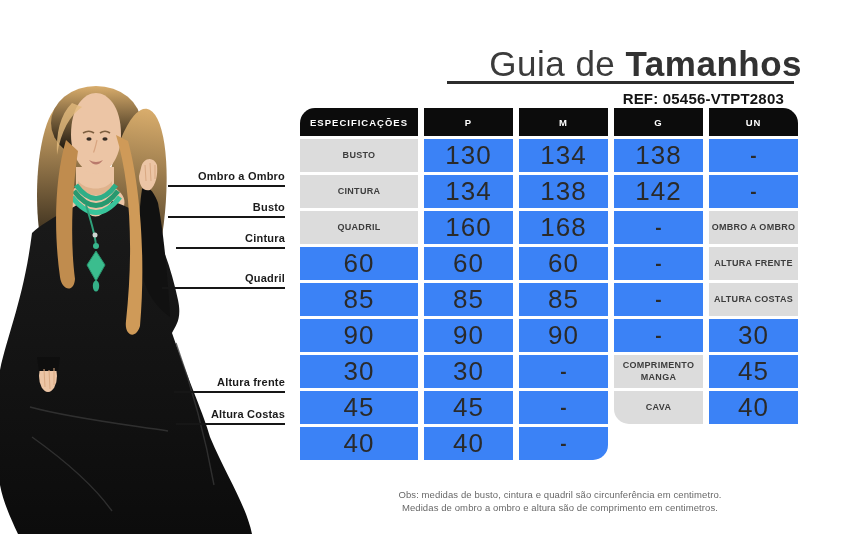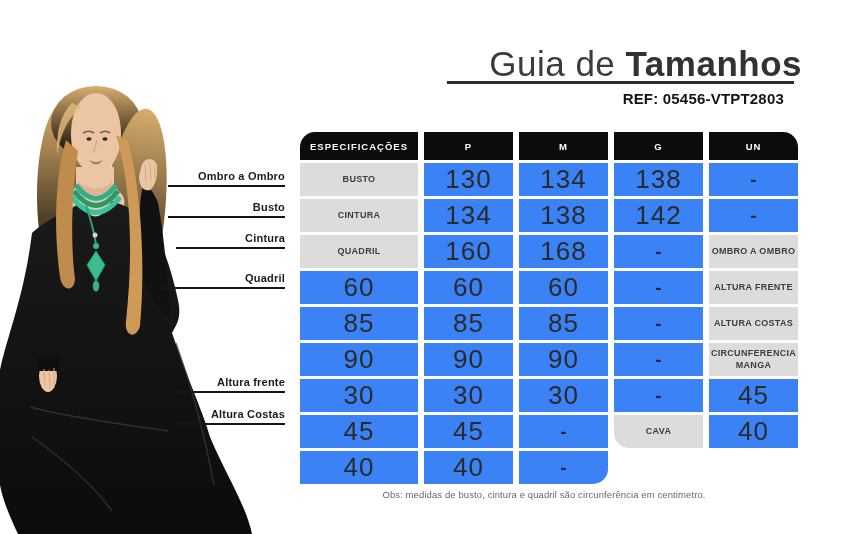--- a/index.html
+++ b/index.html
@@ -31,21 +31,21 @@
     position:absolute; right:561px; text-align:right;
     font-size:11px; font-weight:bold; color:#1b1b1b; white-space:nowrap;
     letter-spacing:0.2px; z-index:3;
   }
   .m-line {
     position:absolute; height:2px; background:#161616; z-index:3;
   }
 
   
   .size-table {
-    position:absolute; left:300px; top:132px;
+    position:absolute; left:300px; top:108px;
     display:grid;
     grid-template-columns:118px 89px 89px 89px 89px;
     grid-template-rows:28px repeat(9, 33px);
     gap:3px 6px;
     z-index:2;
     border-radius:23px;
   }
   .h-cell {
     background:#0c0c0c; color:#ffffff; font-size:9.5px; font-weight:bold;
     letter-spacing:1px; display:flex; align-items:center; justify-content:center;
@@ -61,21 +61,21 @@
   .s-last { border-bottom-left-radius:15px; }
   .v-cell {
     background:#3b82f6; color:#2a2a2a; font-size:26px; font-weight:400;
     letter-spacing:1px; display:flex; align-items:center; justify-content:center;
   }
   .v-dash { font-size:19px; font-weight:bold; letter-spacing:0; }
   .v-last { border-bottom-right-radius:15px; }
 
   
   .notes {
-    position:absolute; left:294px; top:488px; width:500px;
+    position:absolute; left:310px; top:488px; width:500px;
     text-align:center; font-size:9.5px; color:#686868; line-height:13px;
     letter-spacing:0.1px;
   }
 
   
   .model-photo { position:absolute; left:0; top:85px; width:270px; height:449px; z-index:1; }
 </style>
 </head>
 <body>
 
@@ -227,39 +227,40 @@
     <div class="v-cell v-dash">-</div>
 
     <div class="s-cell">
         <span>ALTURA COSTAS</span>
       </div>
     <div class="v-cell">90</div>
     <div class="v-cell">90</div>
     <div class="v-cell">90</div>
     <div class="v-cell v-dash">-</div>
 
-    <div class="s-cell">
-        <span>CIRCUNFERENCIA MANGA</span>
-      </div>
     <div class="v-cell">30</div>
     <div class="v-cell">30</div>
     <div class="v-cell">30</div>
     <div class="v-cell v-dash">-</div>
 
+    <div class="s-cell">
+        <span>COMPRIMENTO MANGA</span>
+      </div>
     <div class="v-cell">45</div>
     <div class="v-cell">45</div>
     <div class="v-cell">45</div>
     <div class="v-cell v-dash">-</div>
 
     <div class="s-cell s-last">
         <span>CAVA</span>
       </div>
     <div class="v-cell">40</div>
     <div class="v-cell">40</div>
     <div class="v-cell">40</div>
     <div class="v-cell v-dash v-last">-</div>
   </div>
 
   <div class="notes">
     <div>Obs: medidas de busto, cintura e quadril são circunferência em centimetro.</div>
+    <div>Medidas de ombro a ombro e altura são de comprimento em centimetros.</div>
   </div>
 
 </div>
 
 </body></html>

